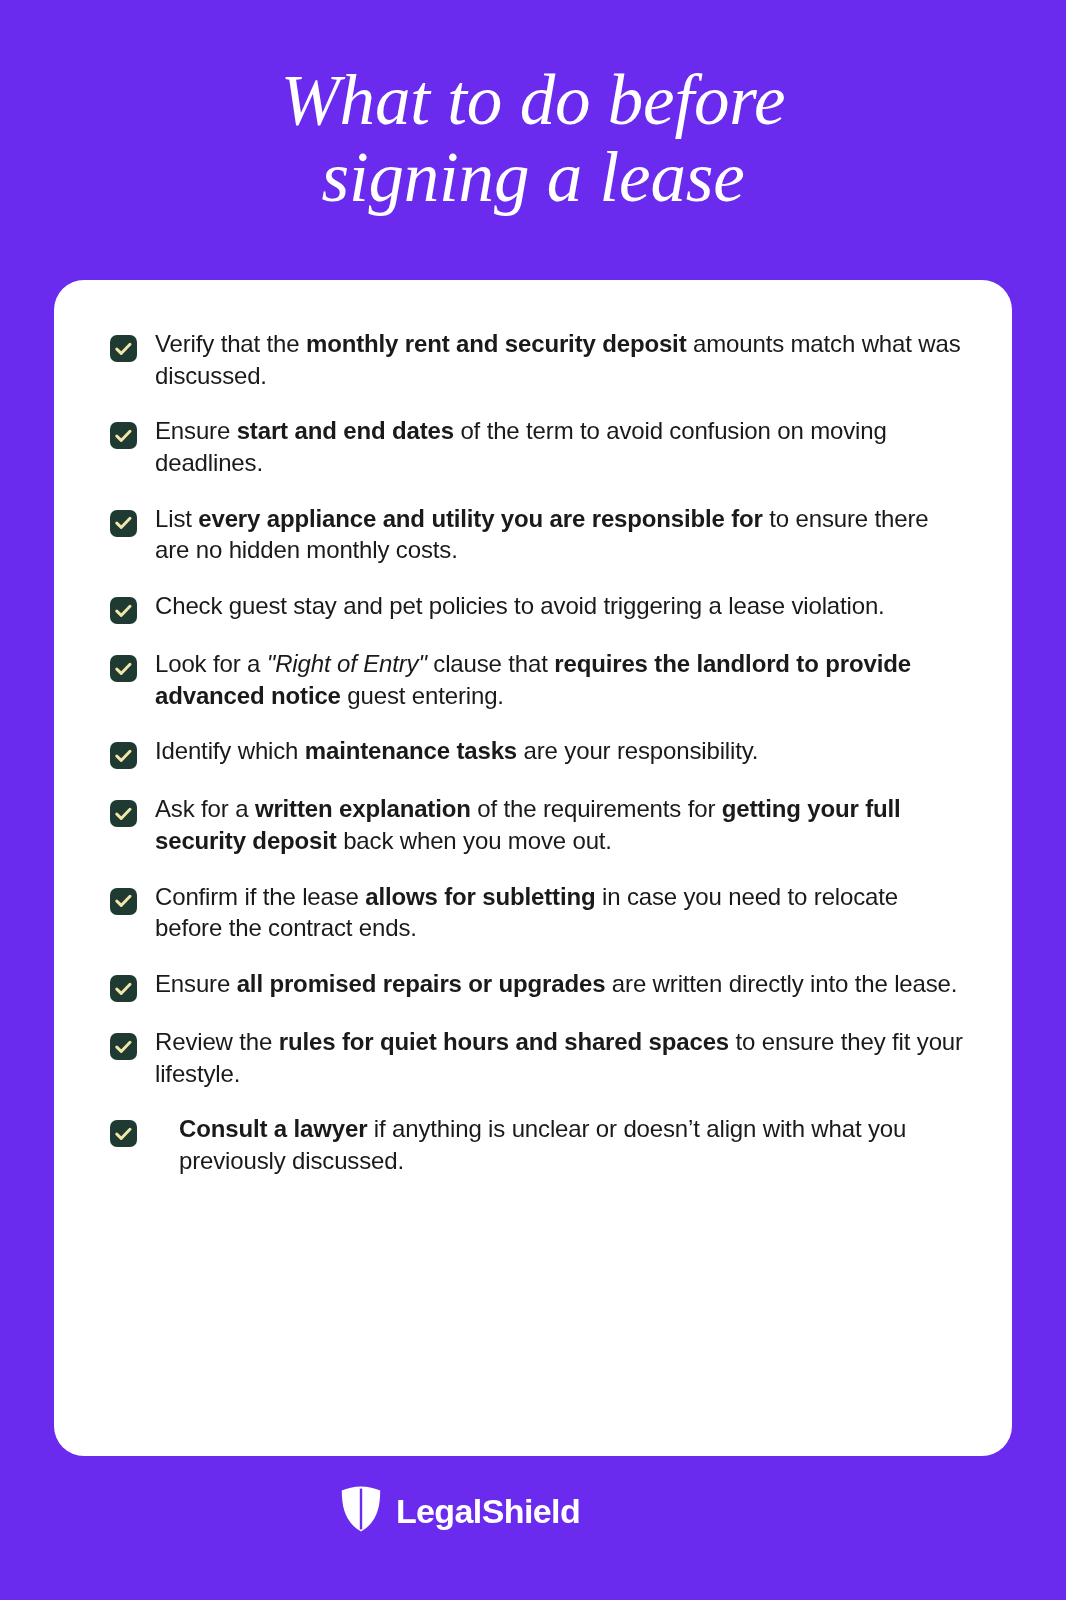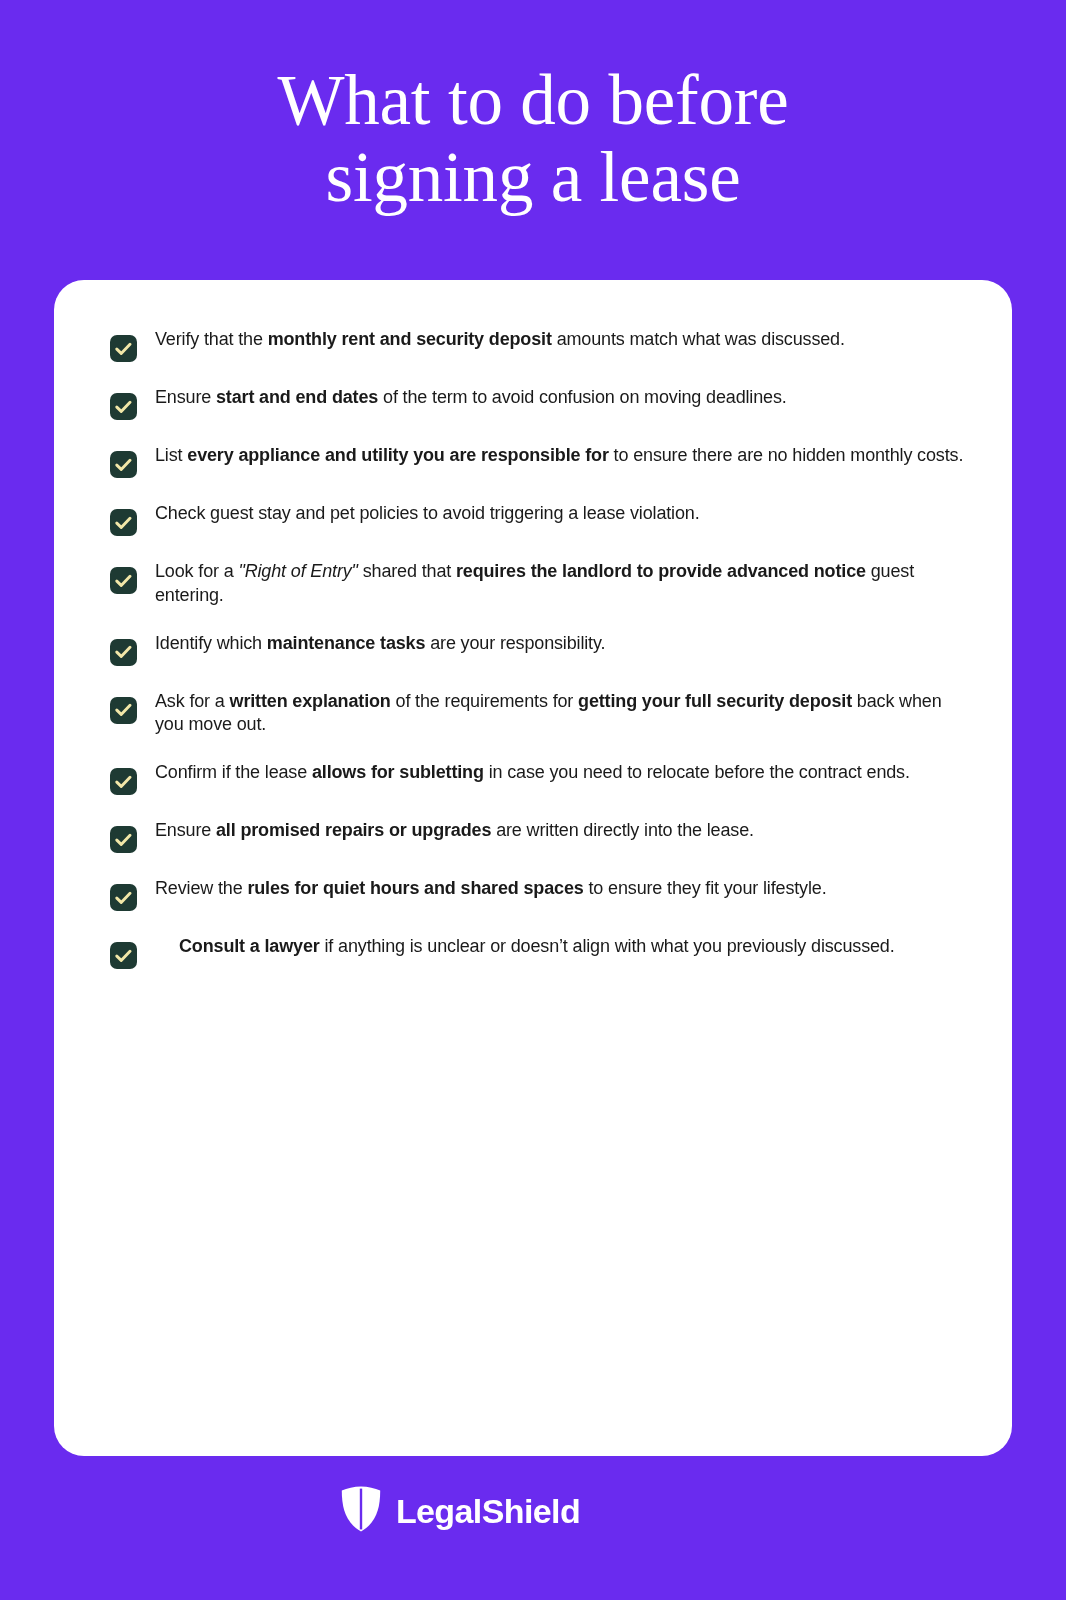--- a/index.html
+++ b/index.html
@@ -30,21 +30,21 @@
     margin-top: 62px;
     width: 860px;
     text-align: center;
     color: #FFFFFF;
     font-family: "Liberation Serif", "DejaVu Serif", serif;
     font-size: 71px;
     line-height: 1.09;
     font-weight: 400;
     letter-spacing: -0.2px;
   }
-  .title-line { display: block; }
+  .title-line { display: block; font-style: italic; }
 
   
   .card {
     position: absolute;
     left: 54px;
     top: 280px;
     width: 958px;
     height: 1176px;
     background: #FFFFFF;
     border-radius: 30px;
@@ -74,21 +74,21 @@
     margin-top: 7px;
     display: flex;
     align-items: center;
     justify-content: center;
   }
   .checkbox svg { display: block; }
 
   
   .item-text {
     color: #1A1A1A;
-    font-size: 18px;
+    font-size: 24px;
     line-height: 1.32;
     font-weight: 400;
     letter-spacing: -0.15px;
     max-width: 815px;
   }
   .item-text b { font-weight: 700; }
   .item-text i { font-style: italic; }
 
   
   .footer {
@@ -153,21 +153,21 @@
             </svg>
           </span>
           <span class="item-text"><span>Check guest stay and pet policies to avoid triggering a lease violation.</span></span>
         </li>
         <li class="check-item">
           <span class="checkbox">
             <svg width="17" height="14" viewBox="0 0 17 14" aria-hidden="true">
               <path d="M1.8 7.1 L6.2 11.4 L15 2.2" fill="none" stroke="#F2E7A8" stroke-width="2.9" stroke-linecap="round" stroke-linejoin="round"></path>
             </svg>
           </span>
-          <span class="item-text"><span>Look for a </span><i>"Right of Entry"</i><span> shared that </span><b>requires the landlord to provide advanced notice</b><span> guest entering.</span></span>
+          <span class="item-text"><span>Look for a </span><i>"Right of Entry"</i><span> clause that </span><b>requires the landlord to provide advanced notice</b><span> guest entering.</span></span>
         </li>
         <li class="check-item">
           <span class="checkbox">
             <svg width="17" height="14" viewBox="0 0 17 14" aria-hidden="true">
               <path d="M1.8 7.1 L6.2 11.4 L15 2.2" fill="none" stroke="#F2E7A8" stroke-width="2.9" stroke-linecap="round" stroke-linejoin="round"></path>
             </svg>
           </span>
           <span class="item-text"><span>Identify which </span><b>maintenance tasks</b><span> are your responsibility.</span></span>
         </li>
         <li class="check-item">

